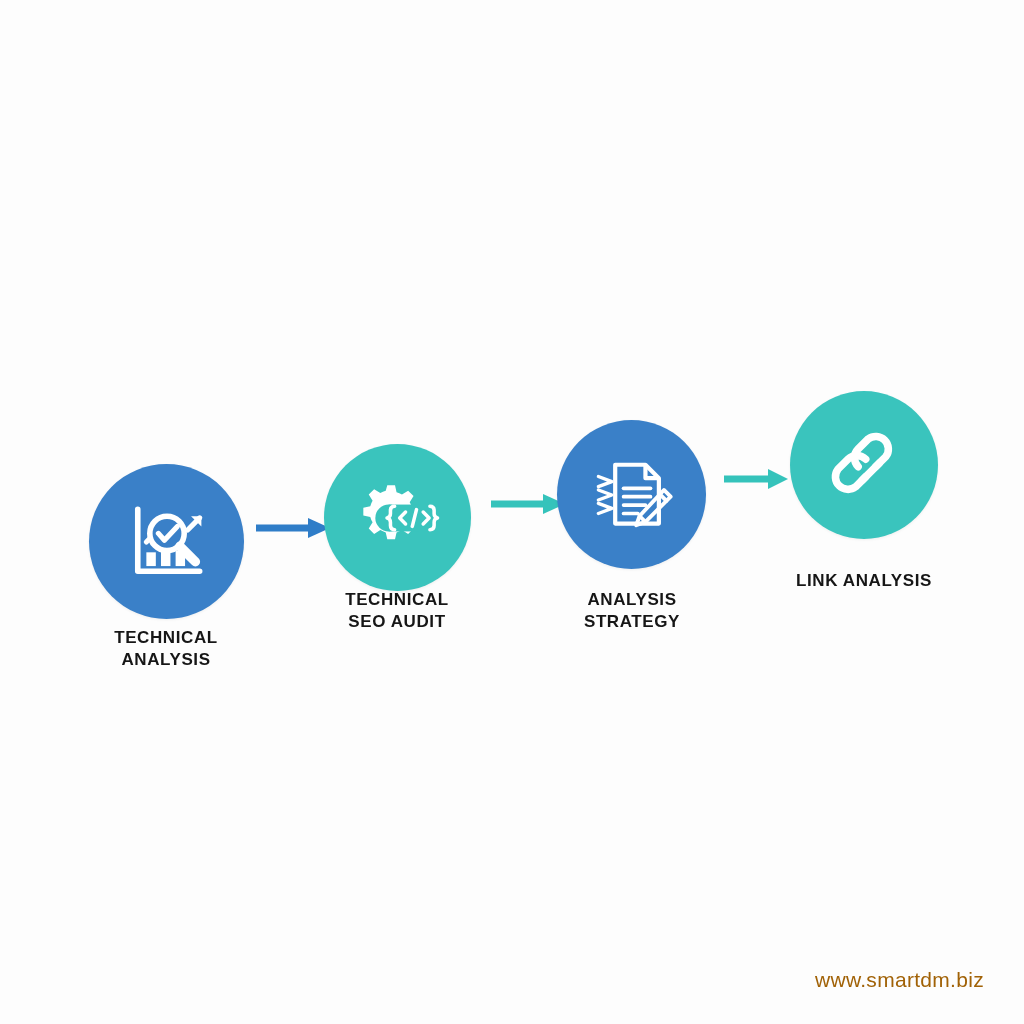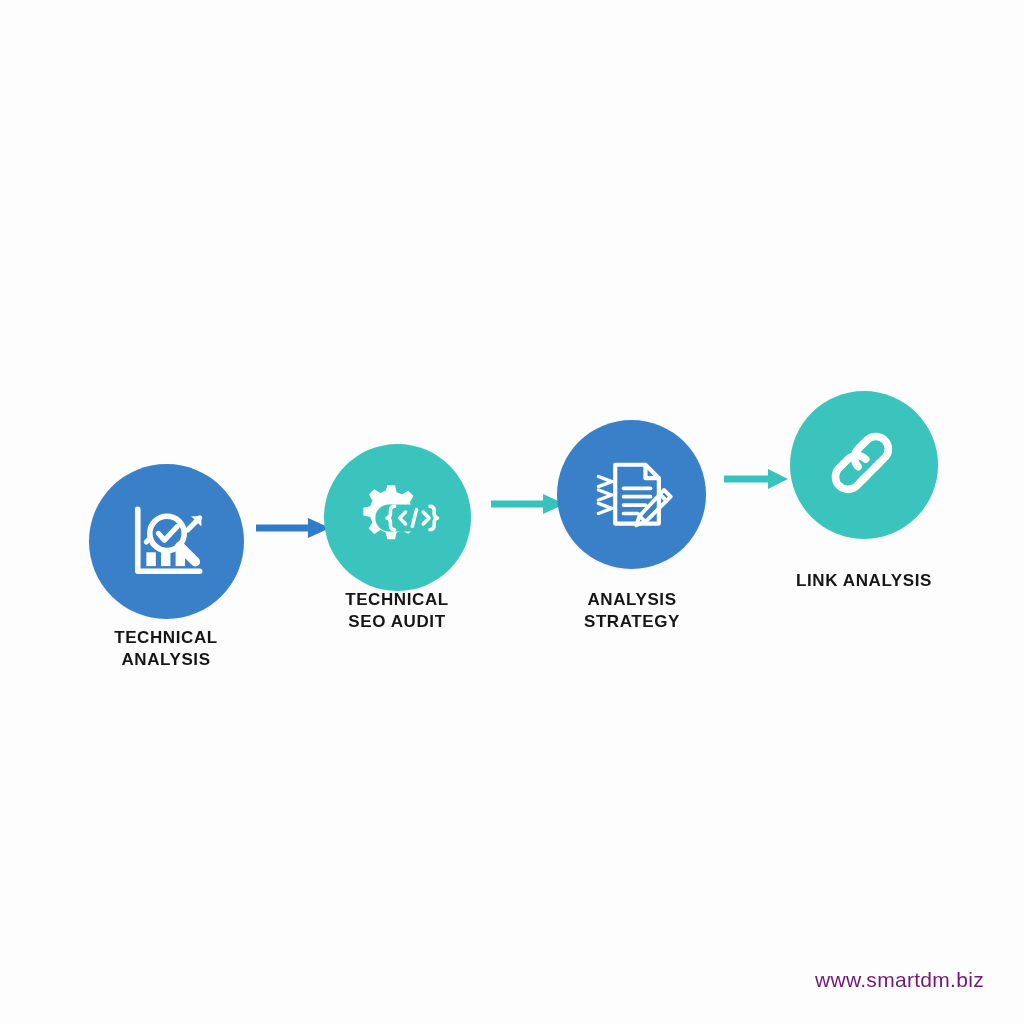--- a/index.html
+++ b/index.html
@@ -51,21 +51,21 @@
     position: absolute;
   }
   .arrow svg { display: block; }
 
   
   .footer-url {
     position: absolute;
     right: 40px;
     bottom: 32px;
     font-size: 21px;
-    color: #701a75;
+    color: #a16207;
     letter-spacing: 0.3px;
   }
 </style>
 </head>
 <body>
 
 <div id="canvas">
 
   <div class="node">
     <div class="circle" style="left:89px; top:464px; width:155px; height:155px; background:#3a80c8;">

